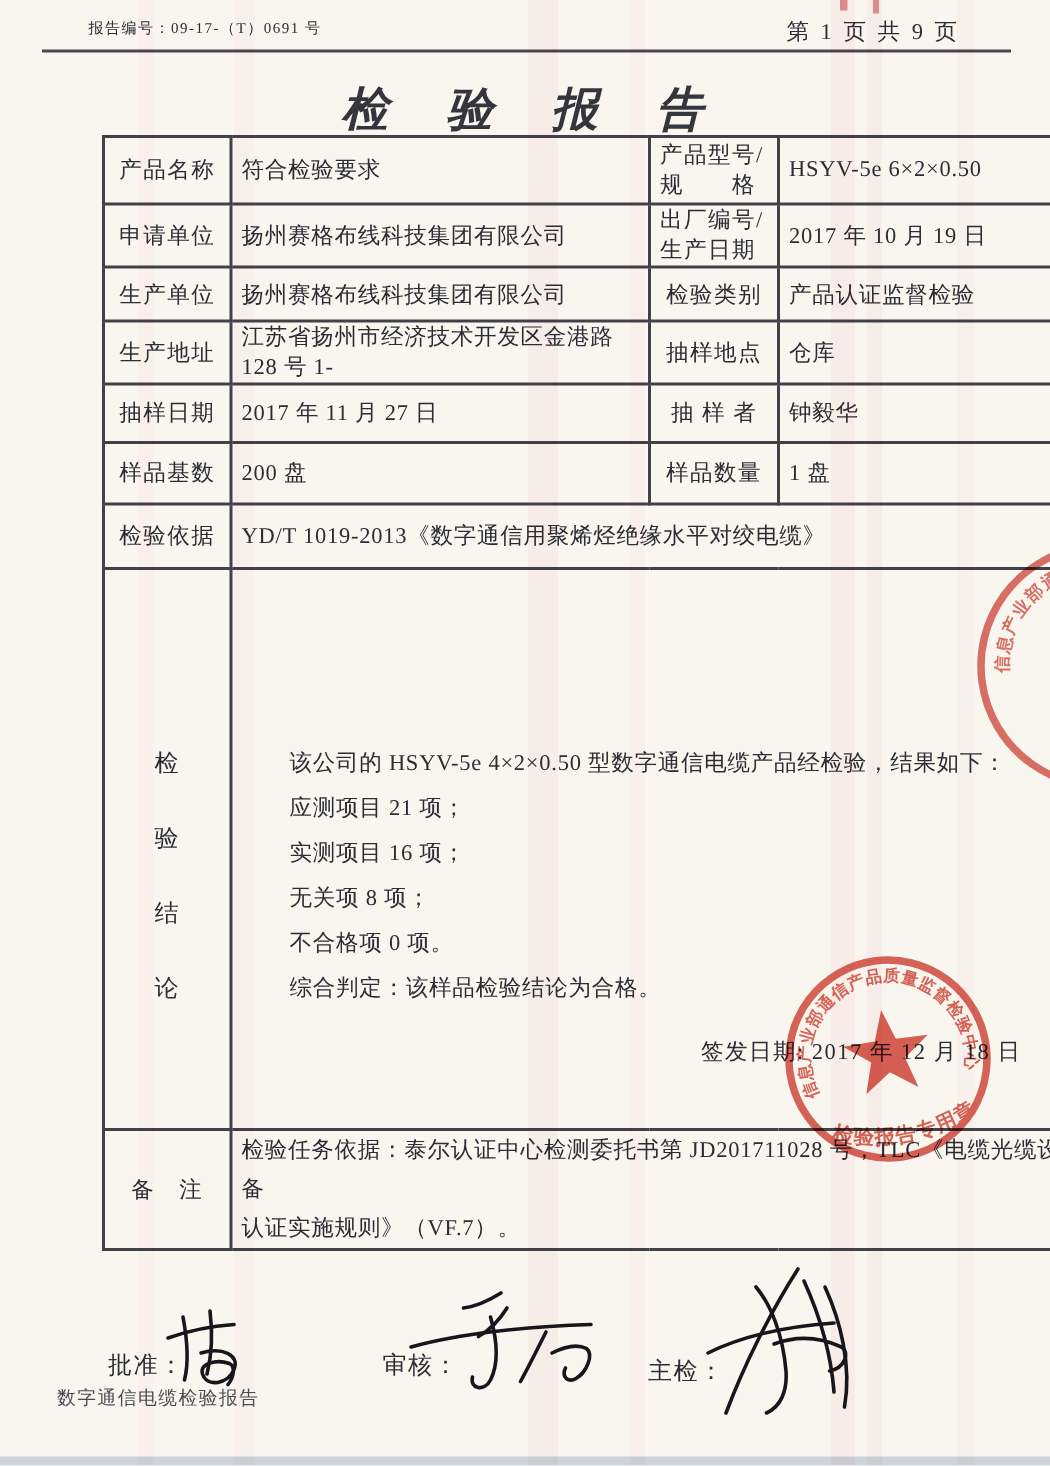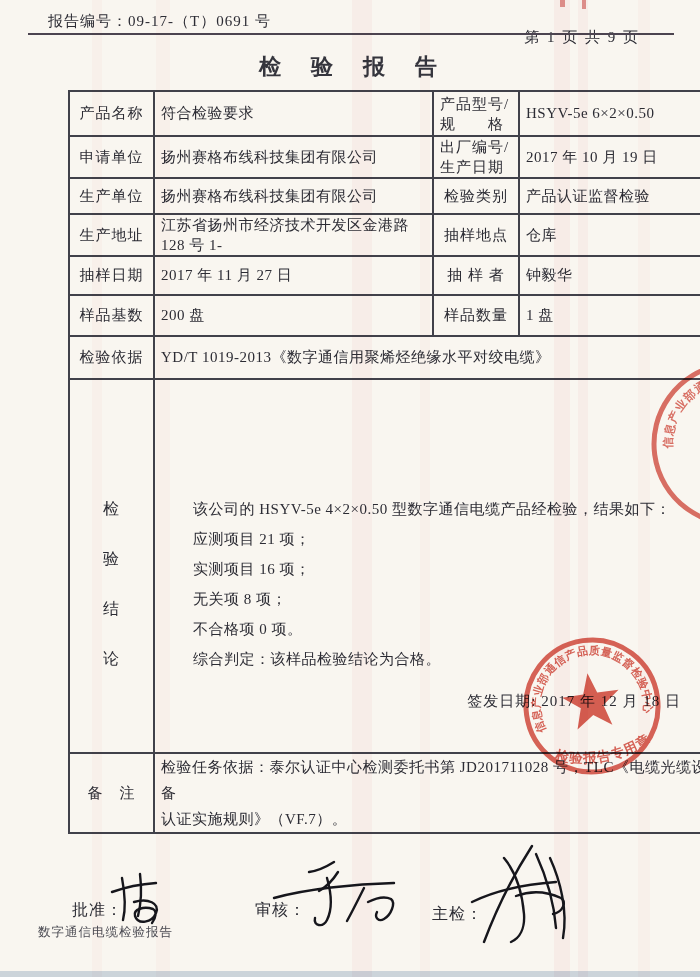--- a/index.html
+++ b/index.html
@@ -4,25 +4,25 @@
 <style>
   html,body{margin:0;padding:0;}
   body{background:#e8e8e8;}
   .page{
     position:relative; width:700px; height:977px; margin:0 auto;
     background:#f9f6f0; overflow:hidden;
     font-family:"Liberation Serif","DejaVu Serif",serif;
     color:#2c2c34;
   }
   
-  .hdr-left{position:absolute; left:48px; top:12px; font-size:15px; letter-spacing:1px;}
-  .hdr-right{position:absolute; right:60px; top:12px; font-size:15px; letter-spacing:2px;margin-top:16px;}
+  .hdr-left{position:absolute; left:59px; top:12px; font-size:10px; letter-spacing:1px;}
+  .hdr-right{position:absolute; right:60px; top:12px; font-size:15px; letter-spacing:2px;}
   .hdr-rule{position:absolute; left:28px; right:26px; top:33px; height:2px; background:#4c4450;}
   .doc-title{position:absolute; left:0; right:0; top:52px; text-align:center;
-    font-size:22px; font-weight:bold; letter-spacing:4px; color:#35353d;}
+    font-size:31px; font-weight:bold; letter-spacing:4px; color:#35353d;font-style:italic;}
   
   table.report{
     position:absolute; left:28px; top:90px; width:647px;
     border-collapse:collapse; table-layout:fixed;
     font-size:15px; color:#2c2c34;margin-left:40px;
   }
   table.report td{border:2px solid #41414a; padding:0 6px; vertical-align:middle;}
   td.lab{text-align:center; letter-spacing:1px; padding:0 2px;}
   td.lab2{text-align:left; padding-left:8px; letter-spacing:1px; line-height:20px;}
   td.val{text-align:left; padding-left:12px; letter-spacing:0.5px;}

